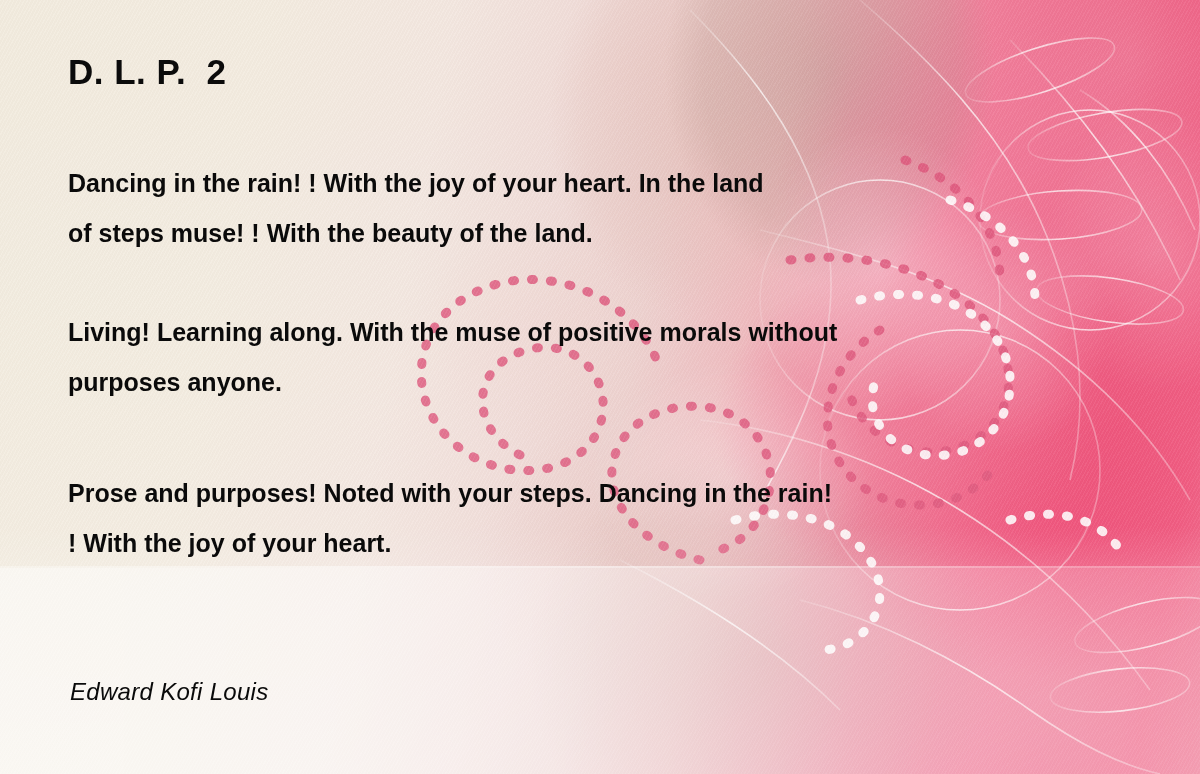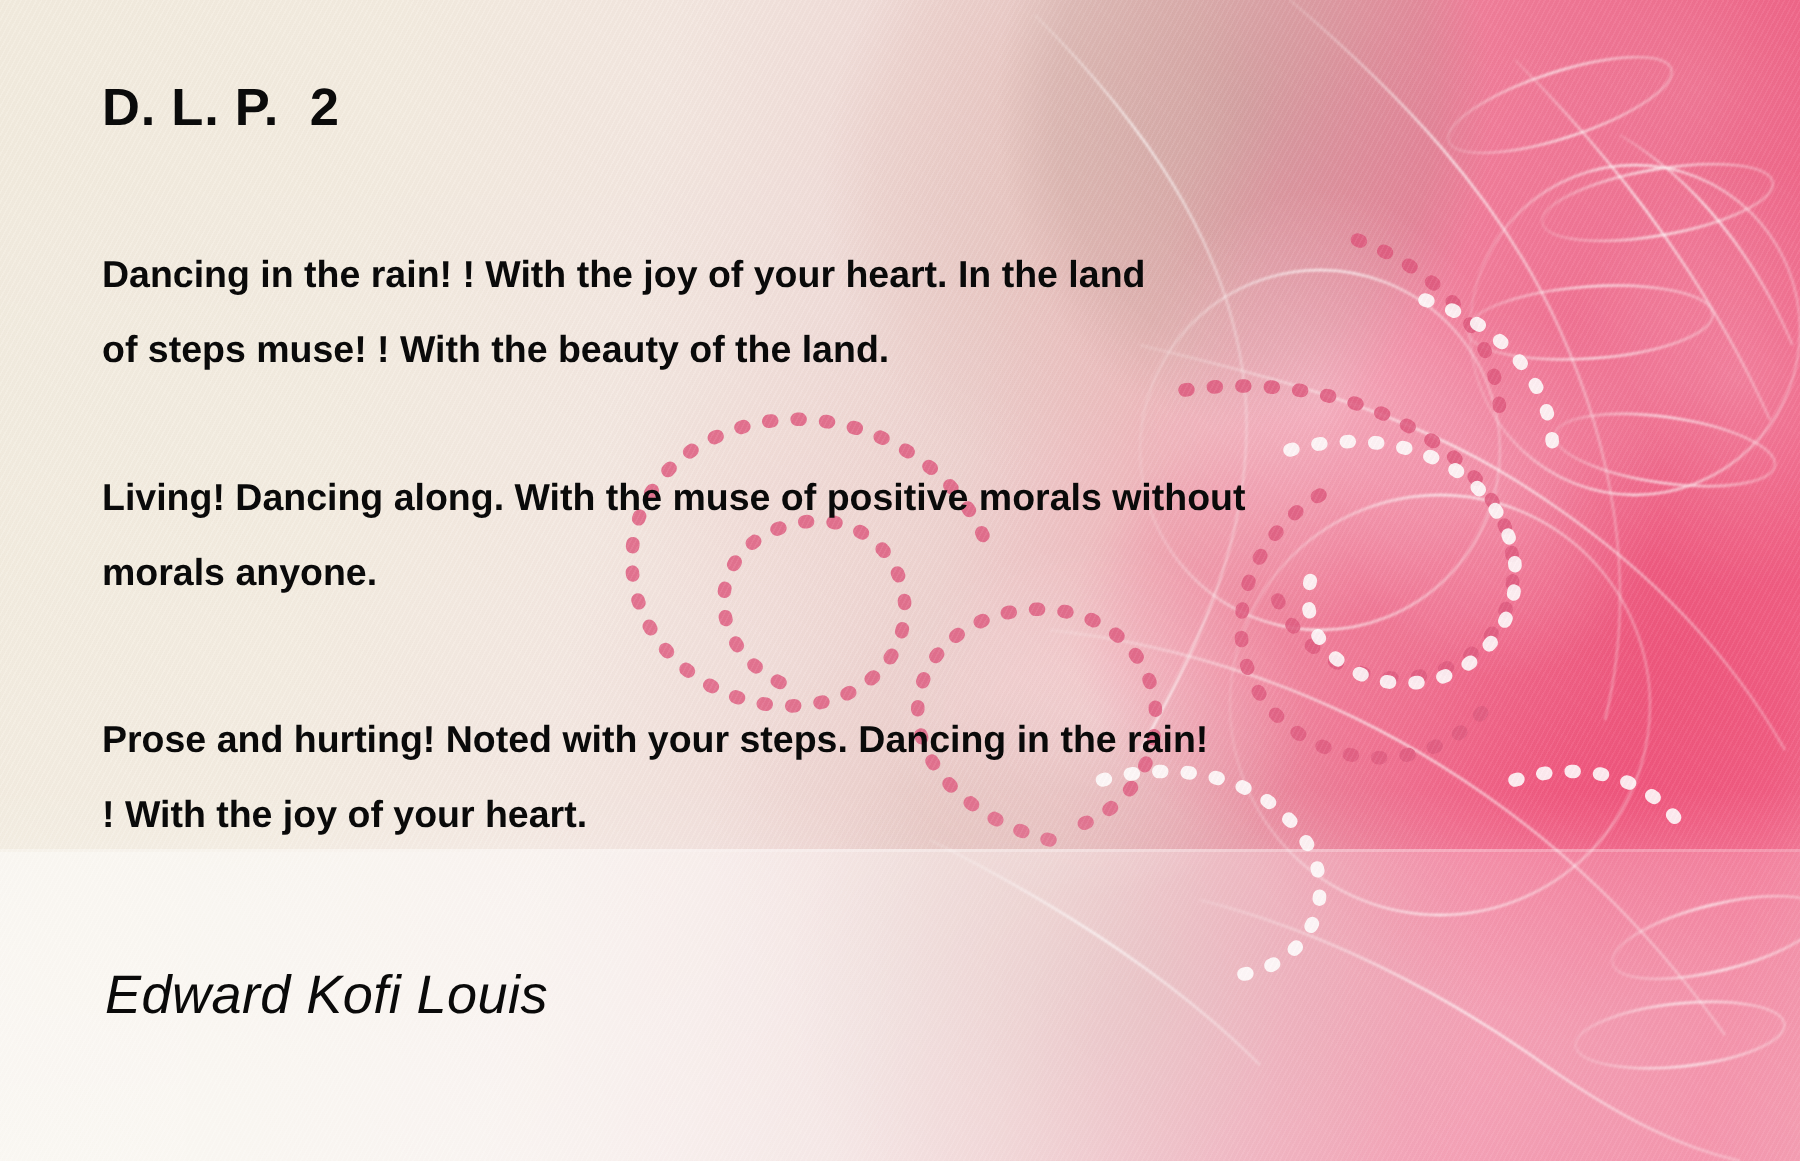--- a/index.html
+++ b/index.html
@@ -105,22 +105,22 @@
   }
   .stanza{ position:absolute; left:68px; }
   #stanza-1{ top:158px; }
   #stanza-2{ top:307px; }
   #stanza-3{ top:468px; }
   .poem-line{
     font-size:25px; font-weight:bold; color:#0a0a0a;
     line-height:50px; white-space:pre;
   }
   #author-name{
-    position:absolute; left:70px; top:642px;
-    font-size:36px; font-style:italic; font-weight:normal;
+    position:absolute; left:70px; top:678px;
+    font-size:24px; font-style:italic; font-weight:normal;
     color:#0a0a0a; letter-spacing:.3px; white-space:pre;
   }
 </style>
 </head>
 <body>
 
 <div id="poem-card">
 
   <div class="bg-layer bg-base"></div>
   <div class="bg-layer petals"></div>
@@ -189,25 +189,25 @@
   <div class="content">
 
     <div id="poem-title">D. L. P.  2</div>
 
     <div class="stanza" id="stanza-1">
       <div class="poem-line">Dancing in the rain! ! With the joy of your heart. In the land</div>
       <div class="poem-line">of steps muse! ! With the beauty of the land.</div>
     </div>
 
     <div class="stanza" id="stanza-2">
-      <div class="poem-line">Living! Dancing along. With the muse of positive morals without</div>
-      <div class="poem-line">morals anyone.</div>
+      <div class="poem-line">Living! Learning along. With the muse of positive morals without</div>
+      <div class="poem-line">purposes anyone.</div>
     </div>
 
     <div class="stanza" id="stanza-3">
-      <div class="poem-line">Prose and hurting! Noted with your steps. Dancing in the rain!</div>
+      <div class="poem-line">Prose and purposes! Noted with your steps. Dancing in the rain!</div>
       <div class="poem-line">! With the joy of your heart.</div>
     </div>
 
     <div id="author-name">Edward Kofi Louis</div>
 
   </div>
 </div>
 
 </body></html>

